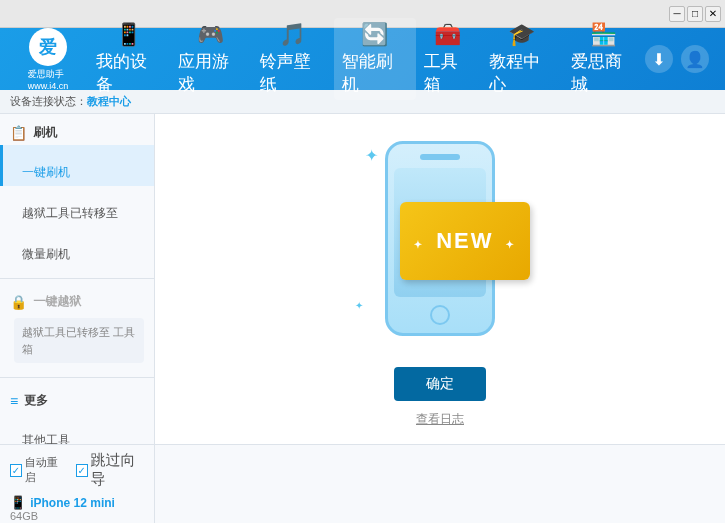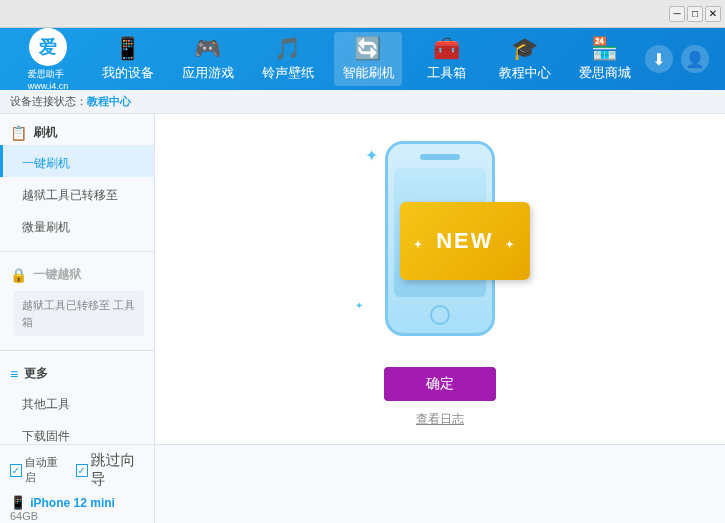--- a/index.html
+++ b/index.html
@@ -38,21 +38,21 @@
 
     .nav-items {
       flex: 1; display: flex; justify-content: space-around; align-items: center;
     }
     .nav-item {
       display: flex; flex-direction: column; align-items: center;
       color: white; cursor: pointer; min-width: 64px; padding: 4px 8px;
     }
     .nav-item.active { background: rgba(255,255,255,0.2); border-radius: 4px; }
     .nav-icon { font-size: 22px; margin-bottom: 2px; }
-    .nav-label { font-size: 13px; }
+    .nav-label { font-size: 17px; }
 
     .header-right {
       display: flex; align-items: center; gap: 8px; padding-right: 8px;
     }
     .header-right-btn {
       width: 28px; height: 28px; background: rgba(255,255,255,0.2);
       border-radius: 50%; display: flex; align-items: center; justify-content: center;
       cursor: pointer; color: white; font-size: 16px;
     }
 
@@ -65,21 +65,21 @@
     .sidebar-section {
       padding: 6px 0;
     }
     .sidebar-section-title {
       display: flex; align-items: center; padding: 4px 10px;
       font-size: 12px; color: #444; font-weight: bold;
     }
     .sidebar-section-icon { margin-right: 6px; font-size: 14px; color: #1a9de8; }
 
     .sidebar-item {
-      padding: 10px 10px 5px 22px; font-size: 12px; color: #555;
+      padding: 19px 10px 5px 22px; font-size: 12px; color: #555;
       cursor: pointer; white-space: nowrap;
     }
     .sidebar-item.active {
       background: #e0f0fd; color: #1a9de8; border-left: 3px solid #1a9de8;
       padding-left: 19px;
     }
 
     .sidebar-subtext {
       margin: 4px 10px 4px 14px; padding: 6px 8px;
       background: #eef2f8; border-radius: 4px; font-size: 11px; color: #888;
@@ -142,21 +142,21 @@
     
     .sparkle {
       position: absolute; color: #5cc8f0; font-size: 14px;
     }
 
     .success-text {
       font-size: 18px; color: #333; margin-bottom: 20px; letter-spacing: 1px;
     }
 
     .confirm-btn {
-      width: 112px; height: 34px; background: #a21caf; color: white;
+      width: 92px; height: 34px; background: #0369a1; color: white;
       border: none; border-radius: 4px; font-size: 14px; cursor: pointer;
       margin-bottom: 10px;
     }
     .view-today-link {
       font-size: 12px; color: #888; cursor: pointer; text-decoration: underline;
     }
     .checkbox-area { display: flex; align-items: center; gap: 12px; }
     .checkbox-item { display: flex; align-items: center; gap: 3px; cursor: pointer; }
     .checkbox-box {
       width: 13px; height: 13px; border: 1px solid #1a9de8;

